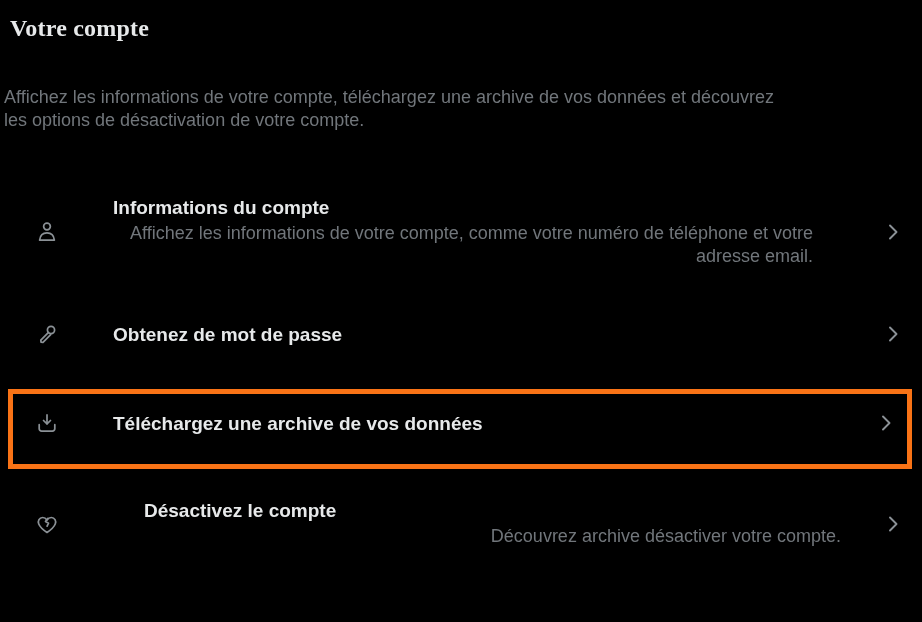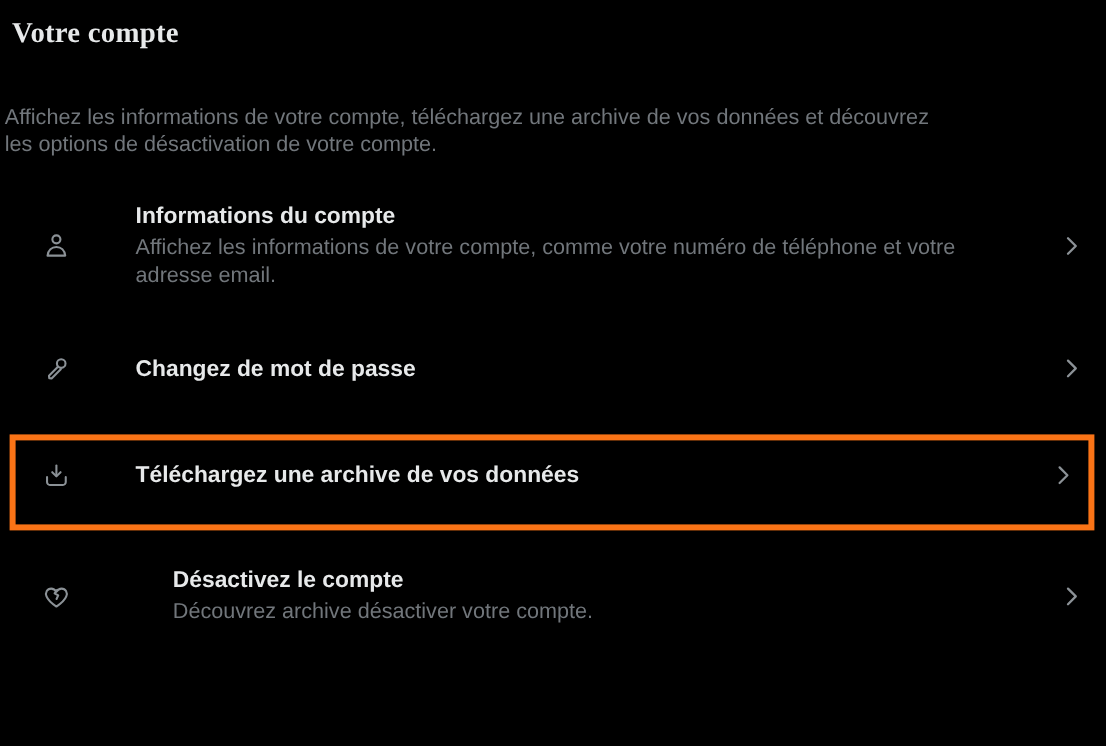--- a/index.html
+++ b/index.html
@@ -24,21 +24,21 @@
     font-size: 18px;
     line-height: 23px;
     color: #71767b;
     max-width: 795px;
   }
   .row {
     display: flex;
     align-items: center;
     width: 100%;
   }
-  .row-1 { margin-top: 37px; }
+  .row-1 { margin-top: 64px; }
   .row-2 { margin-top: 53px; }
   .row-4 { margin-top: 30px; gap: 31px; }
   .icon-col {
     flex: none;
     width: 94px;
     margin-right: 19px;
     display: flex;
     justify-content: center;
     align-items: center;
   }
@@ -48,20 +48,21 @@
     font-weight: 700;
     line-height: 23px;
     color: #e7e9ea;
   }
   .row-sub {
     font-size: 18px;
     line-height: 23px;
     margin-top: 3px;
     color: #71767b;
     max-width: 700px;
+    text-align: right;
   }
   .chevron-col {
     flex: none;
     width: 42px;
     margin-right: 8px;
     display: flex;
     justify-content: center;
     align-items: center;
   }
   .icon-col svg, .chevron-col svg { display: block; }
@@ -99,21 +100,21 @@
 </div>
 
 <div class="row row-2">
   <span class="icon-col">
     <svg width="26" height="26" viewBox="0 0 24 24" fill="none" stroke="#8b9196" stroke-width="1.6" stroke-linecap="round" stroke-linejoin="round">
       <circle cx="15.7" cy="8.3" r="3.3"></circle>
       <path d="M13.4 10.6 6.3 17.7l.2 1.8 1.8.2 7.1-7.1"></path>
     </svg>
   </span>
   <div class="content">
-    <div class="row-title">Changez de mot de passe</div>
+    <div class="row-title">Obtenez de mot de passe</div>
   </div>
   <span class="chevron-col">
     <svg width="24" height="24" viewBox="0 0 24 24" fill="none" stroke="#8b9196" stroke-width="1.9" stroke-linecap="round" stroke-linejoin="round">
       <path d="M9 5.5 15.5 12 9 18.5"></path>
     </svg>
   </span>
 </div>
 
 <div class="highlight-box">
   <div class="row">

